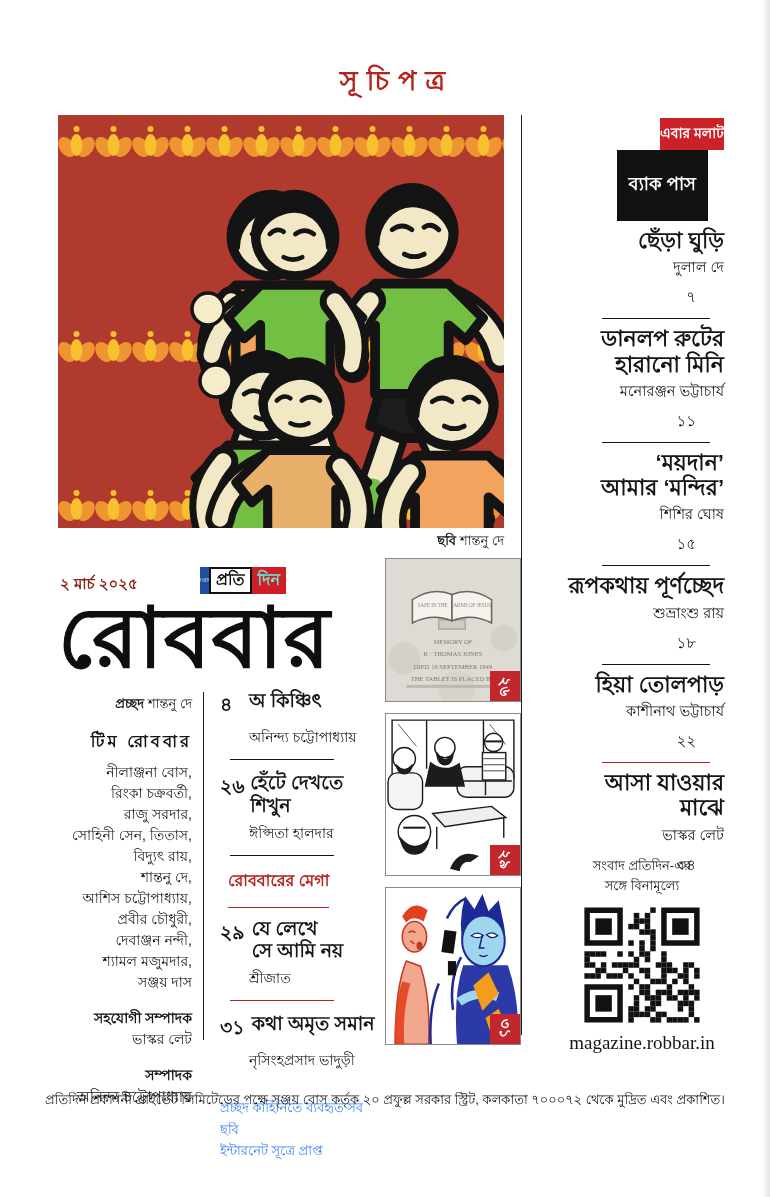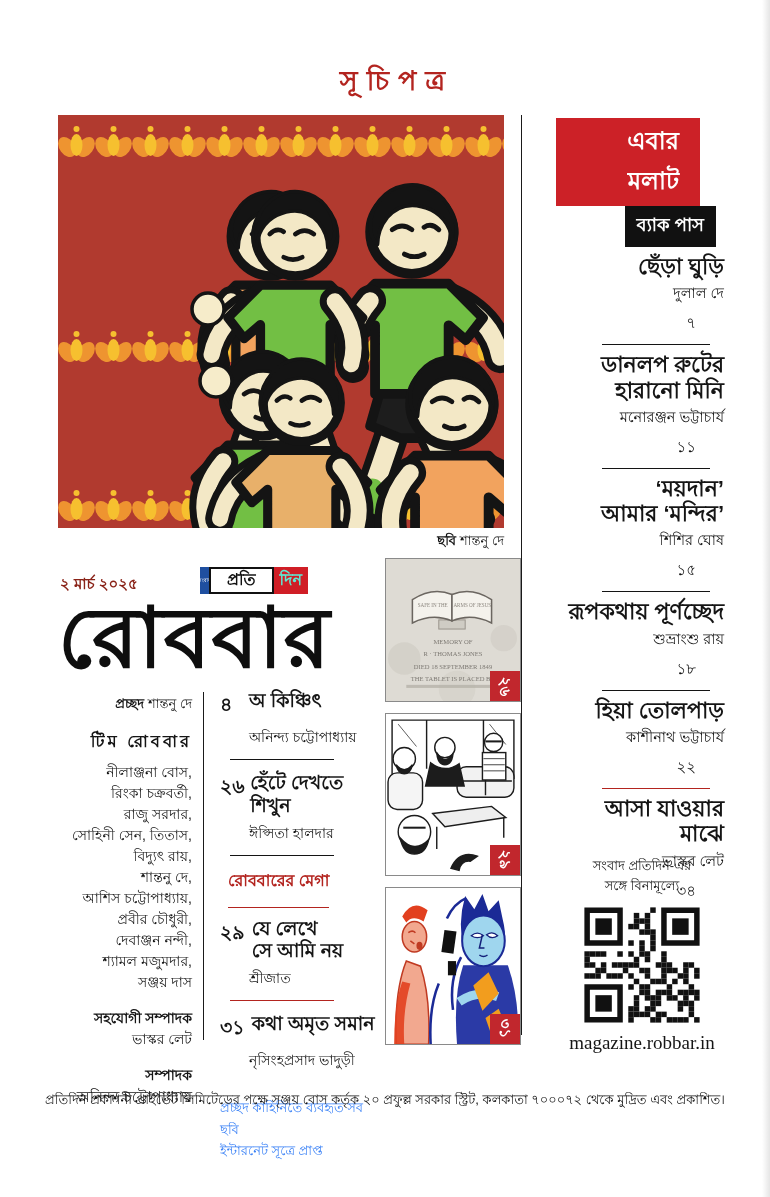--- a/index.html
+++ b/index.html
@@ -26,21 +26,21 @@
   #vdiv-main{left:521px;top:115px;height:920px}
   #vdiv-left{left:203px;top:692px;height:348px}
 
   
   .masthead{position:absolute;left:58px;top:564px;width:446px}
   .m-date{position:absolute;left:2px;top:8px;font-size:15px;font-weight:bold;color:var(--date-red)}
   .brand{position:absolute;left:142px;top:3px;display:flex;height:27px;align-items:stretch}
   .brand-side{background:var(--brand-blue);color:#fff;width:9px;font-size:5px;overflow:hidden;
     display:flex;align-items:center;justify-content:center}
   .brand-left{border:2px solid #111;background:#fff;color:#111;font-weight:bold;font-size:16px;
-    display:flex;align-items:center;padding:0 16px}
+    display:flex;align-items:center;padding:0 5px}
   .brand-right{background:var(--brand-red);color:#5eead4;font-weight:bold;font-size:16px;
     display:flex;align-items:center;padding:0 6px}
   .m-title{padding-top:32px;font-size:84px;line-height:1.02;font-weight:bold;color:#0e0e0e;letter-spacing:1px;white-space:nowrap}
 
   
   .team{position:absolute;left:58px;top:694px;width:134px;text-align:right;font-size:14px;line-height:1.5}
   .cover-designer{font-size:13px;margin-bottom:15px}
   .cover-designer b{margin-right:4px}
   .team-heading{font-size:16.5px;font-weight:bold;letter-spacing:3px;margin-bottom:9px;white-space:nowrap}
   .role{font-weight:bold;margin-top:15px}
@@ -62,24 +62,24 @@
   .thumbs{position:absolute;left:385px;top:558px;width:136px}
   .thumb{position:relative;border:1px solid #8a8a8a;background:#fff;margin-bottom:11px;overflow:hidden}
   .thumb svg{display:block;width:100%}
   .badge{position:absolute;right:0;bottom:0;width:30px;height:30px;background:var(--badge-red);
     color:#fff;display:flex;align-items:center;justify-content:center;font-weight:bold;font-size:15px}
   .badge span{transform:rotate(90deg);display:block}
 
   
   .sidebar{position:absolute;left:556px;top:118px;width:168px;text-align:right}
   .boxrow{text-align:right}
-  .sb-tag{display:inline-block;background:var(--box-red);color:#fff;font-weight:bold;font-size:24px;
-    padding:4px 21px;margin-right:24px}
+  .sb-tag{display:inline-block;background:var(--box-red);color:#fff;font-weight:bold;font-size:14px;
+    padding:4px 0;}
   .sb-cover{display:inline-block;background:#111;color:#fff;font-weight:bold;font-size:18px;
-    padding:5px 12px;margin-right:8px}
+    padding:20px 12px;margin-right:16px}
   .sb-item{margin-top:7px}
   .sb-title{font-size:22px;font-weight:bold;line-height:1.15}
   .sb-author{font-size:14.5px;margin-top:3px}
   .sb-page{font-size:15px;margin-top:5px;padding-right:28px}
   .sb-rule{border:0;border-top:1px solid #141414;width:108px;margin:8px 14px 0 auto}
   .sb-rule.red{border-top-color:var(--accent-red)}
 
   
   .qrwrap{position:absolute;left:556px;top:856px;width:172px;text-align:center}
   .qr-cap{font-size:13px;line-height:1.55}

